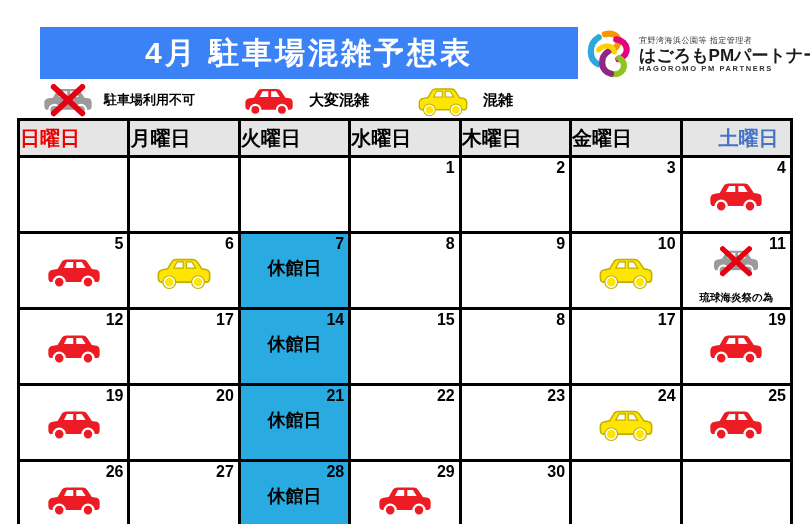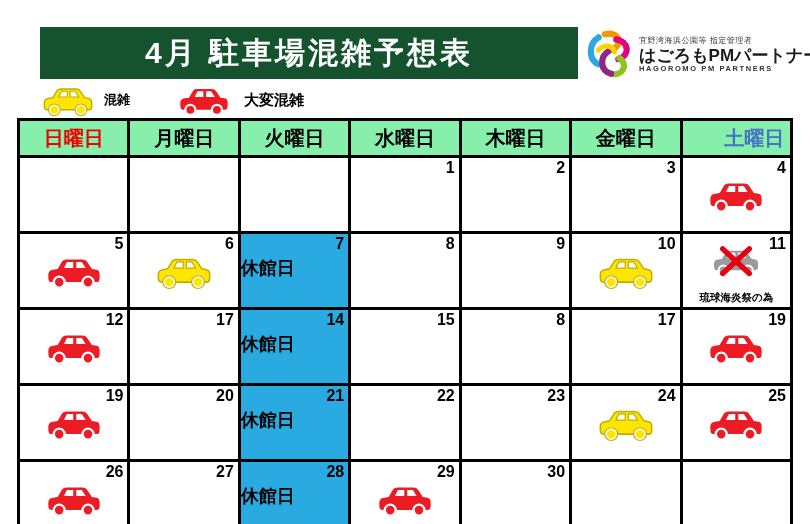--- a/index.html
+++ b/index.html
@@ -3,21 +3,21 @@
 <meta charset="utf-8">
 <style>
   html,body{margin:0;padding:0;}
   body{
     width:810px;height:524px;background:#fff;position:relative;overflow:hidden;
     font-family:"Liberation Sans","DejaVu Sans",sans-serif;color:#000;
   }
   
   .banner{
     position:absolute;left:40px;top:27px;width:538px;height:52px;
-    background:#14532d;display:flex;align-items:center;justify-content:center;
+    background:#3b82f6;display:flex;align-items:center;justify-content:center;
   }
   .banner .title{
     color:#fff;font-size:30px;font-weight:bold;letter-spacing:3px;white-space:nowrap;
   }
   
   .logo{position:absolute;left:584px;top:29px;display:flex;align-items:center;gap:5px;}
   .logo-icon svg{width:50px;height:52px;display:block;}
   .logo-text{line-height:1.15;}
   .logo-tagline{font-size:8px;color:#333;letter-spacing:0.5px;}
   .logo-name{font-size:17px;font-weight:bold;color:#1a1a1a;white-space:nowrap;}
@@ -28,39 +28,39 @@
   .legend-item + .legend-item{margin-left:48px;}
   .legend-car svg{width:52px;height:33px;display:block;}
   .legend-label{font-weight:bold;font-size:15px;margin-left:14px;white-space:nowrap;}
   .legend-item:first-child .legend-label{font-size:13px;margin-left:10px;}
   
   table.cal{
     position:absolute;left:17px;top:118px;width:776px;
     border-collapse:collapse;table-layout:fixed;
   }
   table.cal th{
-    border:3px solid #000;height:34px;background:#86efac;
-    font-size:20px;font-weight:bold;text-align:center;padding:0;
+    border:3px solid #000;height:34px;background:#e5e5e5;
+    font-size:20px;font-weight:bold;text-align:left;padding:0;
   }
   table.cal th.sun{color:#EE0000;}
   table.cal th.sat{color:#4472C4;padding-left:36px;}
   table.cal td{
     border:3px solid #000;height:73px;padding:0;position:relative;
     vertical-align:top;background:#fff;
   }
   table.cal td.closed{background:#29ABE2;}
   .date{
     position:absolute;top:0;right:4px;font-size:16px;font-weight:600;line-height:1.2;
   }
   .car-slot{position:absolute;left:0;right:0;top:20px;display:flex;justify-content:center;}
   .car-slot svg{width:56px;height:36px;display:block;}
   td.unavailable .car-slot{top:12px;}
   td.unavailable .car-slot svg{width:48px;height:31px;}
   .closed-label{
-    position:absolute;left:0;right:0;top:22px;
+    position:absolute;left:0;right:0;top:22px;text-align:center;
     font-size:18px;font-weight:bold;
   }
   .note{
     position:absolute;left:0;right:0;bottom:2px;text-align:center;
     font-size:10.5px;font-weight:bold;white-space:nowrap;
   }
 </style>
 </head>
 <body>
 
@@ -85,43 +85,56 @@
     <span class="logo-tagline" style="display:block">宜野湾海浜公園等 指定管理者</span>
     <span class="logo-name" style="display:block">はごろもPMパートナーズ</span>
     <span class="logo-en" style="display:block">HAGOROMO PM PARTNERS</span>
   </span>
 </div>
 
 <div class="legend">
   <div class="legend-item">
     <span class="legend-car">
   <svg viewBox="0 0 72 46">
+    <path fill="#9B9B9B" d="M7,36 Q3,36 3,30 L3,26 Q3,21 9,20 L15,19 L21,9 Q23,7 26,7 L47,7 Q51,7 53,10 L59,19 L65,20 Q69,21 69,26 L69,31 Q69,36 65,36 Z"></path>
+    <path fill="#fff" d="M23,18 L27,10 L35,10 L35,18 Z"></path>
+    <path fill="#fff" d="M39,18 L39,10 L46,10 L51,18 Z"></path>
+    <circle cx="17" cy="36" r="7" fill="#9B9B9B" stroke="#fff" stroke-width="3"></circle>
+    <circle cx="54" cy="36" r="7" fill="#9B9B9B" stroke="#fff" stroke-width="3"></circle>
+    <path d="M16,4 L56,41 M56,4 L16,41" stroke="#E60012" stroke-width="8" stroke-linecap="round" fill="none"></path>
+  </svg>
+</span>
+    <span class="legend-label">駐車場利用不可</span>
+  </div>
+  <div class="legend-item">
+    <span class="legend-car">
+  <svg viewBox="0 0 72 46">
+    <path fill="#ED1C24" d="M7,36 Q3,36 3,30 L3,26 Q3,21 9,20 L15,19 L21,9 Q23,7 26,7 L47,7 Q51,7 53,10 L59,19 L65,20 Q69,21 69,26 L69,31 Q69,36 65,36 Z"></path>
+    <path fill="#fff" d="M23,18 L27,10 L35,10 L35,18 Z"></path>
+    <path fill="#fff" d="M39,18 L39,10 L46,10 L51,18 Z"></path>
+    <circle cx="17" cy="36" r="7" fill="#ED1C24" stroke="#fff" stroke-width="3"></circle>
+    <circle cx="54" cy="36" r="7" fill="#ED1C24" stroke="#fff" stroke-width="3"></circle>
+  </svg>
+</span>
+    <span class="legend-label">大変混雑</span>
+  </div>
+  <div class="legend-item">
+    <span class="legend-car">
+  <svg viewBox="0 0 72 46">
     <path fill="#FFE600" stroke="#BFAE00" stroke-width="2" d="M7,36 Q3,36 3,30 L3,26 Q3,21 9,20 L15,19 L21,9 Q23,7 26,7 L47,7 Q51,7 53,10 L59,19 L65,20 Q69,21 69,26 L69,31 Q69,36 65,36 Z"></path>
     <path fill="#fff" stroke="#BFAE00" stroke-width="1.5" d="M23,18 L27,10 L35,10 L35,18 Z"></path>
     <path fill="#fff" stroke="#BFAE00" stroke-width="1.5" d="M39,18 L39,10 L46,10 L51,18 Z"></path>
     <circle cx="17" cy="36" r="7" fill="#FFE600" stroke="#fff" stroke-width="3"></circle>
     <circle cx="17" cy="36" r="8.2" fill="none" stroke="#BFAE00" stroke-width="1.5"></circle>
     <circle cx="54" cy="36" r="7" fill="#FFE600" stroke="#fff" stroke-width="3"></circle>
     <circle cx="54" cy="36" r="8.2" fill="none" stroke="#BFAE00" stroke-width="1.5"></circle>
   </svg>
 </span>
     <span class="legend-label">混雑</span>
   </div>
-  <div class="legend-item">
-    <span class="legend-car">
-  <svg viewBox="0 0 72 46">
-    <path fill="#ED1C24" d="M7,36 Q3,36 3,30 L3,26 Q3,21 9,20 L15,19 L21,9 Q23,7 26,7 L47,7 Q51,7 53,10 L59,19 L65,20 Q69,21 69,26 L69,31 Q69,36 65,36 Z"></path>
-    <path fill="#fff" d="M23,18 L27,10 L35,10 L35,18 Z"></path>
-    <path fill="#fff" d="M39,18 L39,10 L46,10 L51,18 Z"></path>
-    <circle cx="17" cy="36" r="7" fill="#ED1C24" stroke="#fff" stroke-width="3"></circle>
-    <circle cx="54" cy="36" r="7" fill="#ED1C24" stroke="#fff" stroke-width="3"></circle>
-  </svg>
-</span>
-    <span class="legend-label">大変混雑</span>
-  </div>
 </div>
 
 <table class="cal">
   <thead>
     <tr>
       <th class="sun">日曜日</th>
       <th>月曜日</th>
       <th>火曜日</th>
       <th>水曜日</th>
       <th>木曜日</th>

